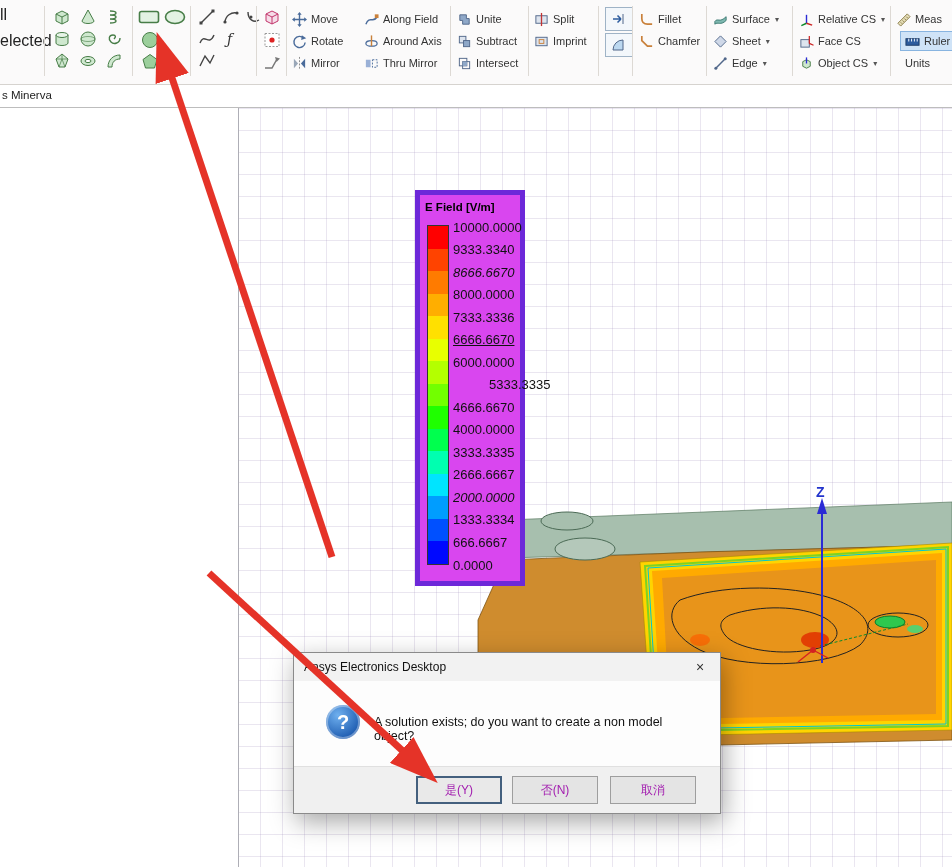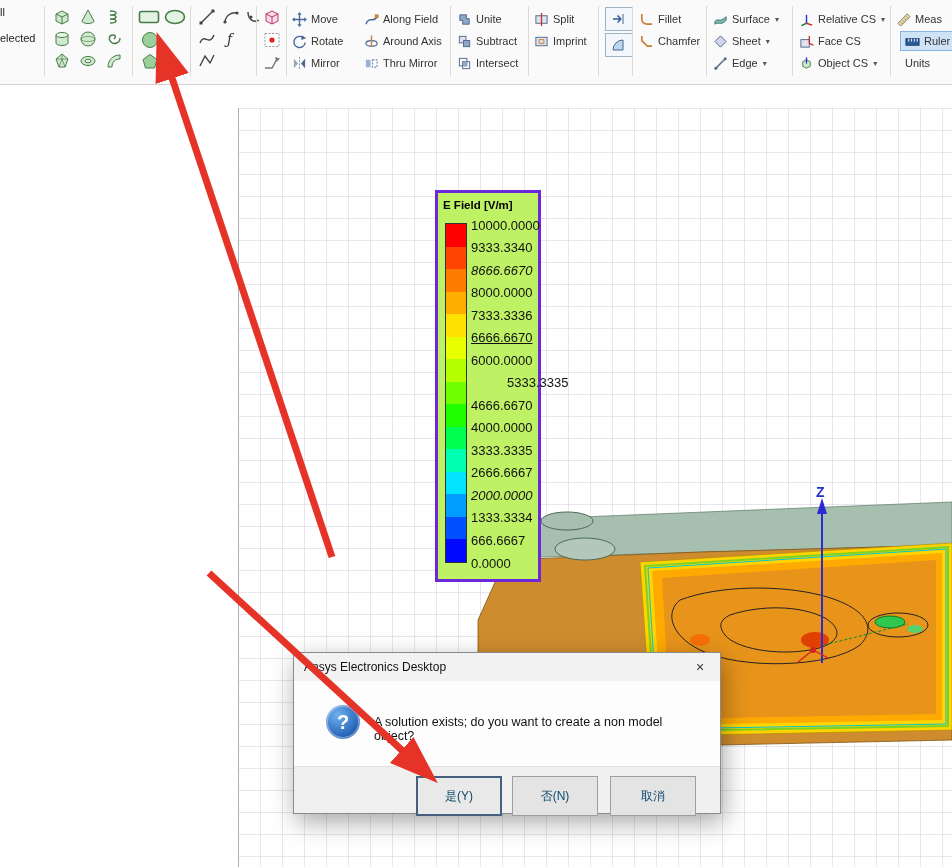--- a/index.html
+++ b/index.html
@@ -8,53 +8,53 @@
 
   
   #toolbar{position:absolute;left:0;top:0;width:952px;height:84px;background:#fbfafa;border-bottom:1px solid #d6d3cf;}
   .sep{position:absolute;top:6px;width:1px;height:70px;background:#ddd9d4;}
   .tb-text{position:absolute;height:18px;display:flex;align-items:center;gap:4px;font-size:11px;color:#333;white-space:nowrap;cursor:default;}
   .ti{width:15px;height:15px;flex:none;}
   .gi{position:absolute;display:block;}
   .caret{font-size:8px;color:#555;margin-left:1px;}
   .frame-btn{position:absolute;width:26px;height:22px;background:#f3f7fb;border:1px solid #9fb3c6;display:flex;align-items:center;justify-content:center;}
   .hl{background:#cfe3f7;border:1px solid #88b4e0;padding:0 4px;height:18px;}
-  .partial{position:absolute;font-size:11px;color:#222;}
+  .partial{position:absolute;font-size:16px;color:#222;}
 
   
   #titlerow{position:absolute;left:0;top:85px;width:952px;height:22px;background:#fff;border-bottom:1px solid #bdbdbd;}
   #titlerow .txt{position:absolute;left:2px;top:4px;font-size:11.5px;color:#222;}
 
   
   #viewport{position:absolute;left:238px;top:108px;width:714px;height:759px;background-color:#fff;
     background-image:linear-gradient(rgba(150,130,180,0.20) 1px, transparent 1px),
                      linear-gradient(90deg, rgba(150,130,180,0.20) 1px, transparent 1px);
     background-size:22px 22px;}
   #vline{position:absolute;left:238px;top:108px;width:1px;height:759px;background:#aeaeb6;}
   #modelsvg{position:absolute;left:238px;top:108px;}
 
   
-  #legend{position:absolute;left:435px;top:190px;width:100px;height:386px;background:#bef264;border:3px solid #6d28d9;z-index:20;}
+  #legend{position:absolute;left:415px;top:190px;width:100px;height:386px;background:#d946ef;border:5px solid #6d28d9;z-index:20;}
   #legend .lg-title{position:absolute;left:5px;top:6px;font-size:11.5px;font-weight:bold;color:#000;}
   #legend .lg-bar{position:absolute;left:7px;top:30px;width:20px;height:338px;display:flex;flex-direction:column;border:1px solid #333;box-sizing:content-box;}
   #legend .lg-bar div{flex:1;}
   #legend .lg-labels{position:absolute;left:33px;top:30px;width:64px;height:338px;}
   .lg-label{position:absolute;left:0;font-size:13px;color:#111;white-space:nowrap;}
 
   
   #dialog{position:absolute;left:293px;top:652px;width:426px;height:160px;background:#fdfdfd;border:1px solid #8a8a8a;box-shadow:3px 8px 24px rgba(0,0,0,.35);z-index:30;}
   #dialog .dtitle{position:absolute;left:0;top:0;right:0;height:28px;background:#f2f2f2;display:flex;align-items:center;}
   #dialog .dtitle .ttext{margin-left:10px;font-size:12px;color:#111;}
   #dialog .dclose{margin-left:auto;width:40px;height:28px;display:flex;align-items:center;justify-content:center;font-size:14px;color:#333;cursor:default;}
   #dialog .dicon{position:absolute;left:32px;top:52px;width:34px;height:34px;border-radius:50%;
      background:radial-gradient(circle at 35% 30%, #6fb0ef, #1d5bb0 75%);display:flex;align-items:center;justify-content:center;
      color:#fff;font-weight:bold;font-size:20px;box-shadow:inset 0 0 0 2px rgba(255,255,255,.35);}
   #dialog .dmsg{position:absolute;left:80px;top:62px;right:20px;font-size:12.5px;color:#111;}
   #dialog .dbtns{position:absolute;left:0;right:0;bottom:0;height:46px;background:#f0f0f0;border-top:1px solid #e0e0e0;}
-  .dbtn{position:absolute;top:9px;width:86px;height:40px;background:#e4e4e4;border:1px solid #9e9e9e;font-size:12px;color:#0c4a6e;display:flex;align-items:center;justify-content:center;font-family:inherit;}
+  .dbtn{position:absolute;top:9px;width:86px;height:28px;background:#e4e4e4;border:1px solid #9e9e9e;font-size:12px;color:#a21caf;display:flex;align-items:center;justify-content:center;font-family:inherit;}
   .dbtn.default{border:2px solid #44607e;background:#e9e9e9;}
 
   
   #arrows{position:absolute;left:0;top:0;z-index:60;pointer-events:none;}
   #watermark{position:absolute;left:8px;top:830px;display:flex;align-items:center;gap:6px;z-index:40;}
   #watermark .wtext{font-size:20px;letter-spacing:2px;color:#949494;font-weight:bold;text-shadow:0 0 1px #bbb;}
 </style>
 </head>
 <body>
 
@@ -340,20 +340,23 @@
           <rect x="1" y="5" width="14" height="7" fill="#2d5c9e" stroke="#1b3a66"></rect>
           <path d="M4 5 v3 M7 5 v3 M10 5 v3 M13 5 v3" stroke="#fff" stroke-width="1"></path>
         </svg>
       <span>Ruler</span>
     </span>
     <span class="tb-text" style="left:905px;top:54px">
       <span>Units</span>
     </span>
   </div>
 
+  <div id="titlerow">
+    <span class="txt">s Minerva</span>
+  </div>
 
   <div id="viewport"></div>
   <div id="vline"></div>
 
   <svg id="modelsvg" width="714" height="759" viewBox="238 108 714 759">
 
     <polygon points="507,520 952,502 952,545 507,558" fill="#a7bfae" stroke="#5a7a62" stroke-width="0.7"></polygon>
 
     <polygon points="478,620 505,560 700,552 952,545 952,740 580,748 478,672" fill="#cf8c2e" stroke="#7d5312" stroke-width="0.8"></polygon>
 

